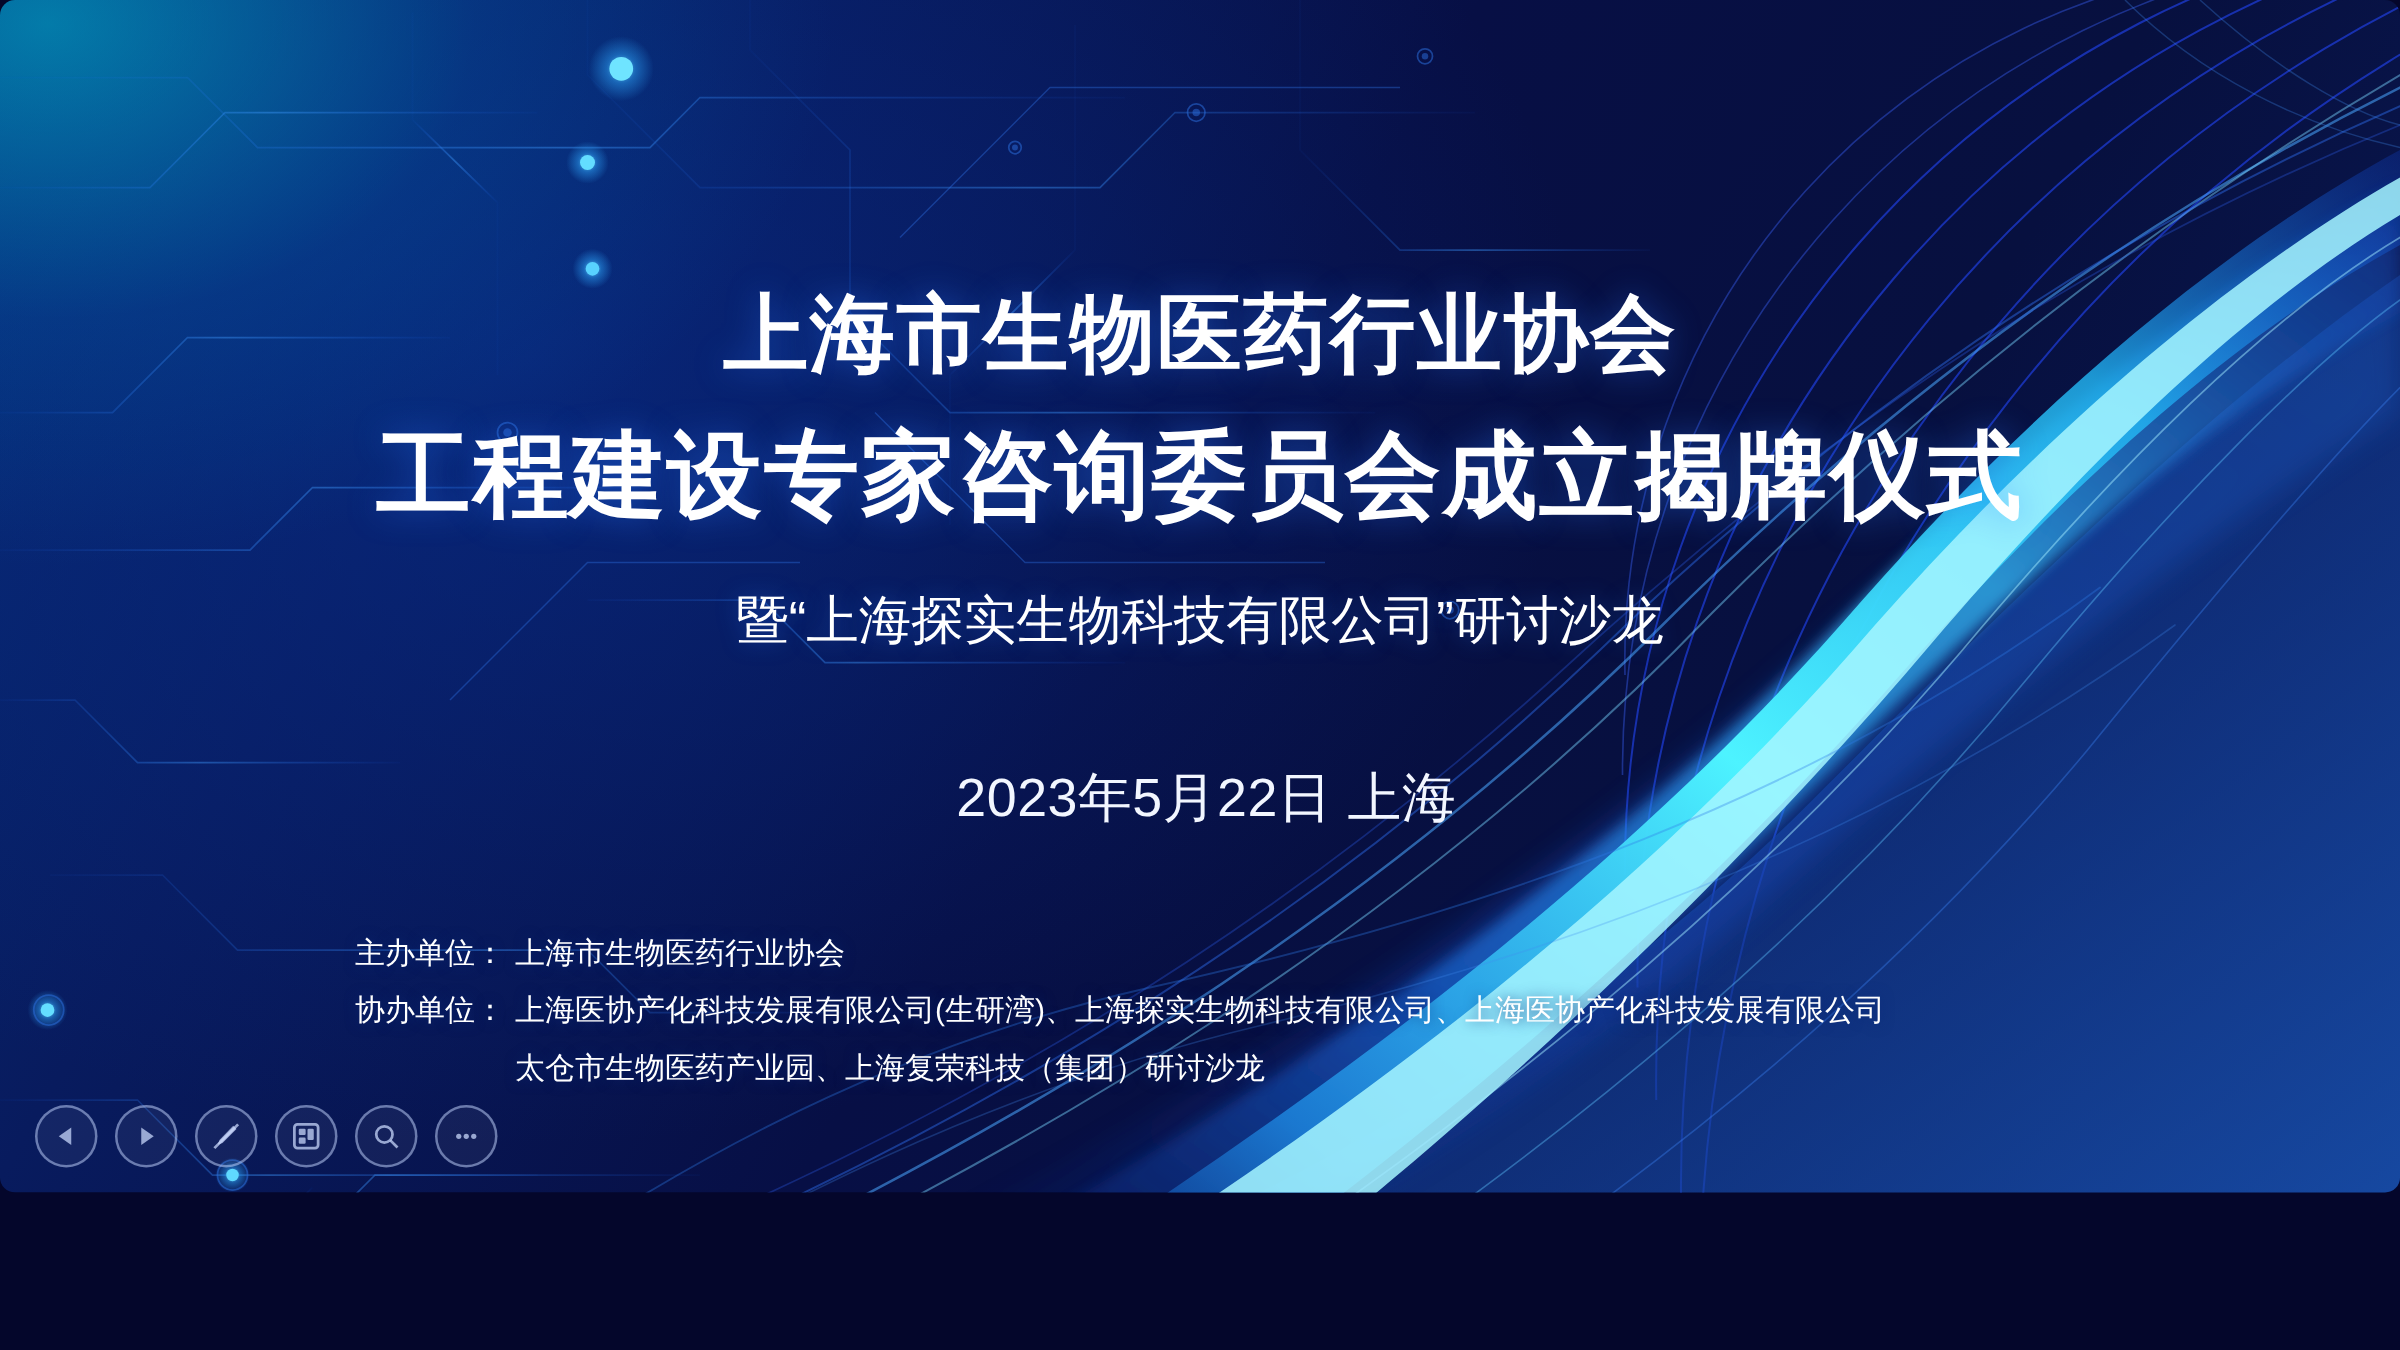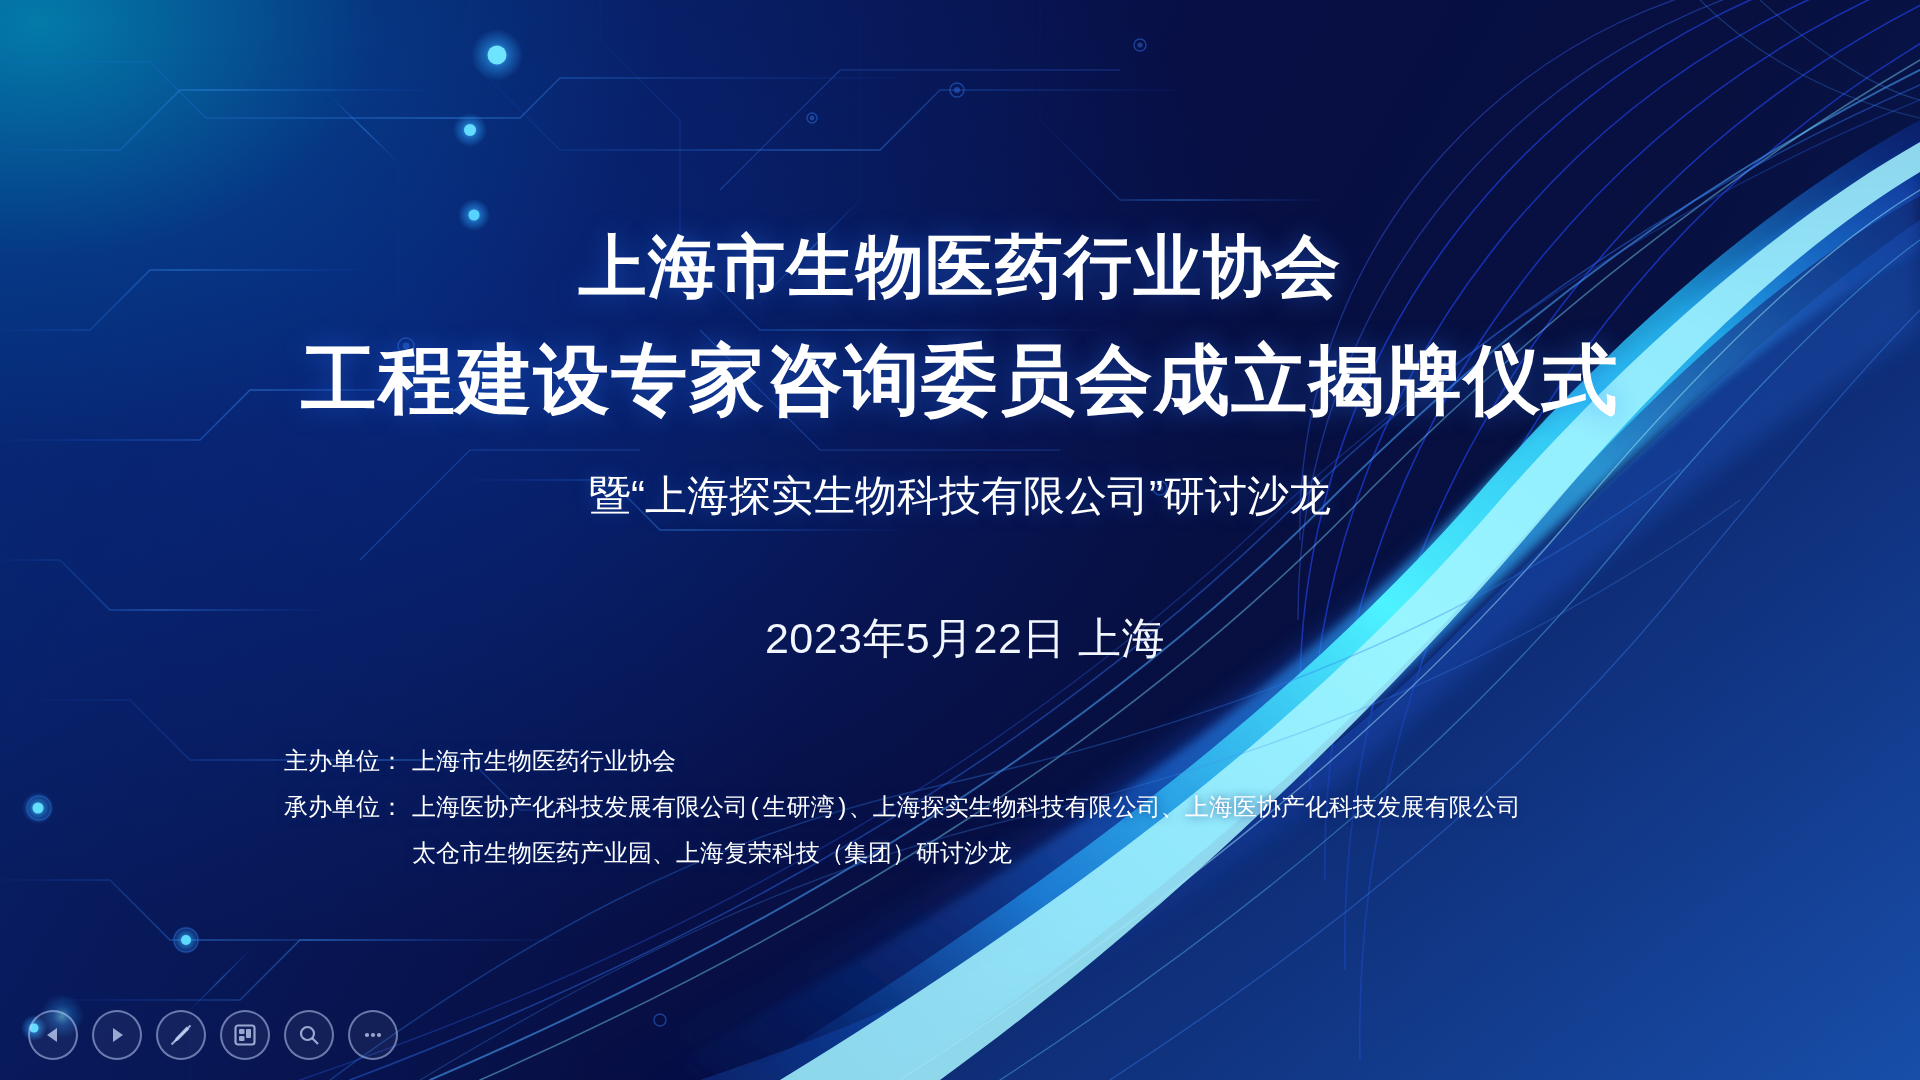--- a/index.html
+++ b/index.html
@@ -4,25 +4,26 @@
 <title>Presentation Slide</title>
 <style>
   html,body{margin:0;padding:0;background:#04062b;}
   body{
     width:1920px;height:1080px;overflow:hidden;position:relative;
     font-family:"Liberation Sans","DejaVu Sans",sans-serif;
   }
 
   
   #slide{
-    position:absolute;inset:0;width:1920px;height:1080px;overflow:hidden;
+    position:absolute;inset:0;width:1920px;height:954px;overflow:hidden;
     background:
       radial-gradient(900px 620px at 2% 2%,   rgba(0,190,210,.55) 0%, rgba(0,120,190,.20) 38%, rgba(0,0,0,0) 70%),
       radial-gradient(1200px 900px at 22% 30%, rgba(8,46,140,.60) 0%, rgba(4,12,70,0) 70%),
       linear-gradient(120deg,#062a74 0%, #081b5e 22%, #070f45 48%, #07103f 70%, #0a1a58 100%);
+    border-radius: 12px;
   }
   .layer{position:absolute;inset:0;width:1920px;height:1080px;pointer-events:none;}
 
   
   #content{position:absolute;inset:0;}
 
   .title{
     position:absolute;left:0;right:0;text-align:center;color:#ffffff;
     font-weight:700;letter-spacing:.02em;white-space:nowrap;
     text-shadow:0 0 26px rgba(40,120,255,.45);
@@ -40,21 +41,20 @@
     position:absolute;top:610px;left:0;right:0;text-align:center;
     color:#f2f6ff;font-size:43px;font-weight:400;white-space:nowrap;
     letter-spacing:.01em;
     margin-left:10px;
   }
 
   #orgs{
     position:absolute;left:284px;top:740px;
     color:#ffffff;font-size:24px;line-height:46px;font-weight:400;
     text-shadow:0 0 10px rgba(10,40,120,.75);
-    font-family:Liberation Mono, monospace;
   }
   .org-row{white-space:nowrap;display:block;}
   .org-label{display:inline-block;min-width:128px;}
   .org-cont{display:inline-block;min-width:128px;}
 
   
   #toolbar{
     position:absolute;left:28px;bottom:20px;display:flex;gap:14px;align-items:center;
   }
   .tb-btn{
@@ -235,21 +235,21 @@
 
     <div id="subtitle">暨“上海探实生物科技有限公司”研讨沙龙</div>
 
     <div id="date-line">2023年5月22日  上海</div>
 
     <div id="orgs">
       <span class="org-row">
         <span class="org-label">主办单位：</span><span>上海市生物医药行业协会</span>
       </span>
       <span class="org-row">
-        <span class="org-label">承办单位：</span><span>上海医协产化科技发展有限公司(生研湾)、上海探实生物科技有限公司、上海医协产化科技发展有限公司</span>
+        <span class="org-label">协办单位：</span><span>上海医协产化科技发展有限公司(生研湾)、上海探实生物科技有限公司、上海医协产化科技发展有限公司</span>
       </span>
       <span class="org-row">
         <span class="org-cont"></span><span>太仓市生物医药产业园、上海复荣科技（集团）研讨沙龙</span>
       </span>
     </div>
   </div>
 
   <div id="toolbar">
 
     <div class="tb-btn">

